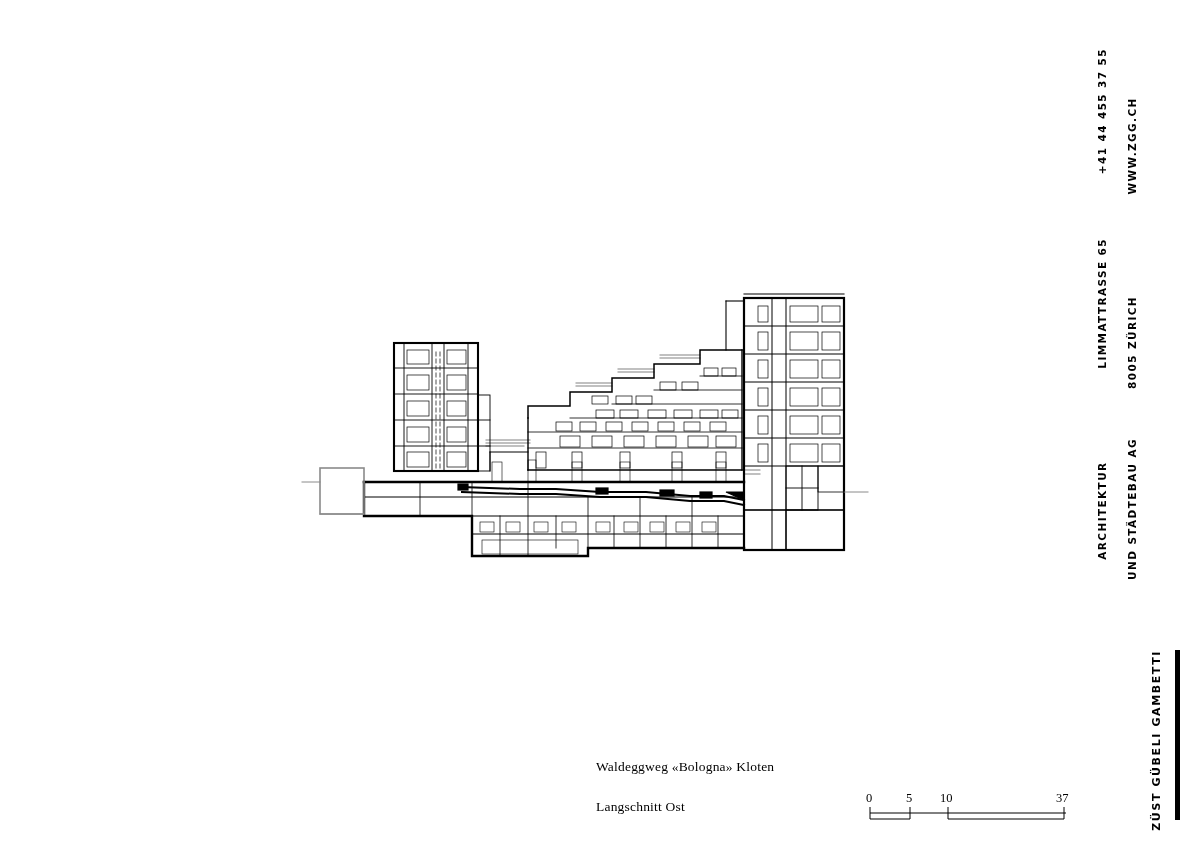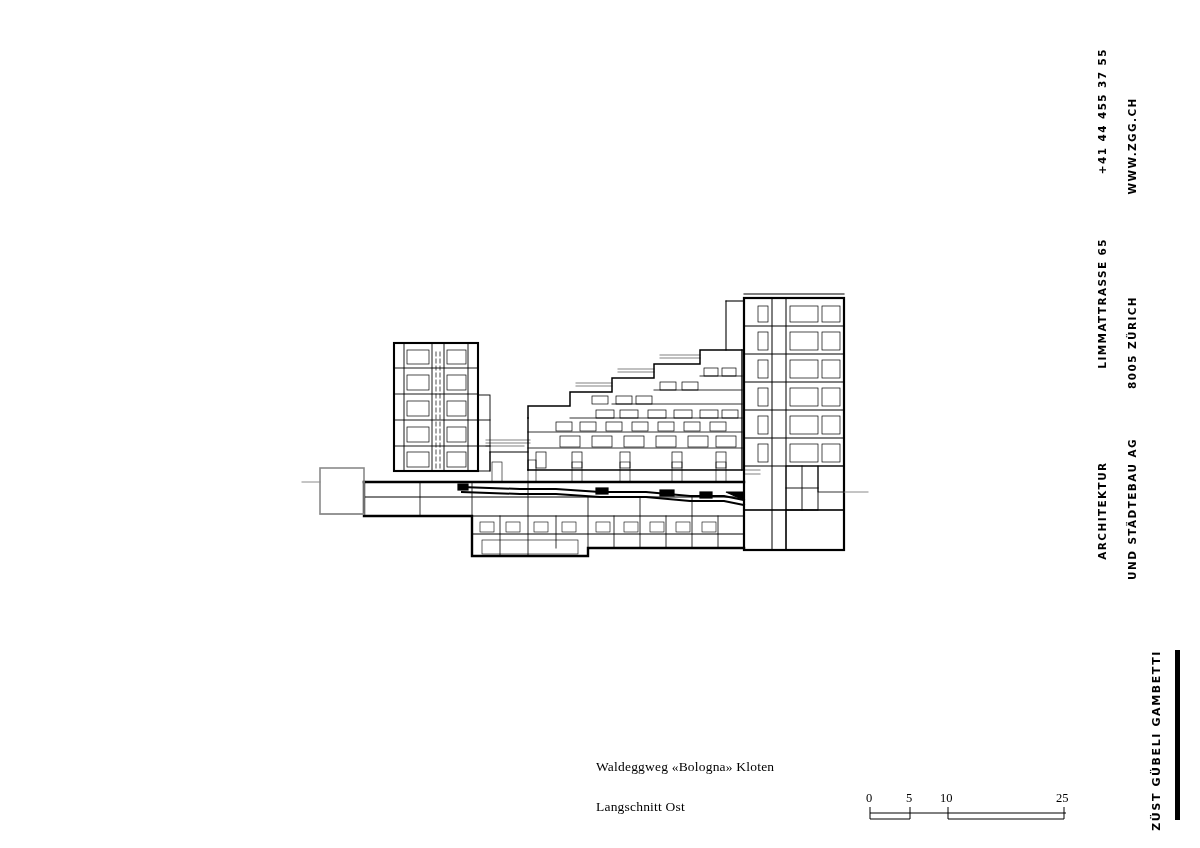--- a/index.html
+++ b/index.html
@@ -350,21 +350,21 @@
       <line x1="44" y1="16" x2="44" y2="28"></line>
       <line x1="82" y1="16" x2="82" y2="28"></line>
       <line x1="198" y1="16" x2="198" y2="28"></line>
       <line x1="4" y1="28" x2="44" y2="28"></line>
       <line x1="82" y1="28" x2="198" y2="28"></line>
     </g>
   </svg>
   <span class="sb-label" style="left:0px;">0</span>
   <span class="sb-label" style="left:40px;">5</span>
   <span class="sb-label" style="left:74px;text-align:right;">10</span>
-  <span class="sb-label" style="left:190px;">25</span>
+  <span class="sb-label" style="left:190px;">37</span>
 </div>
 
 <div class="side-column">
 
   <div class="vtext contact-block">
     <span>+41 44 455 37 55</span>
     <span class="l2">WWW.ZGG.CH</span>
   </div>
 
   <div class="vtext address-block">

